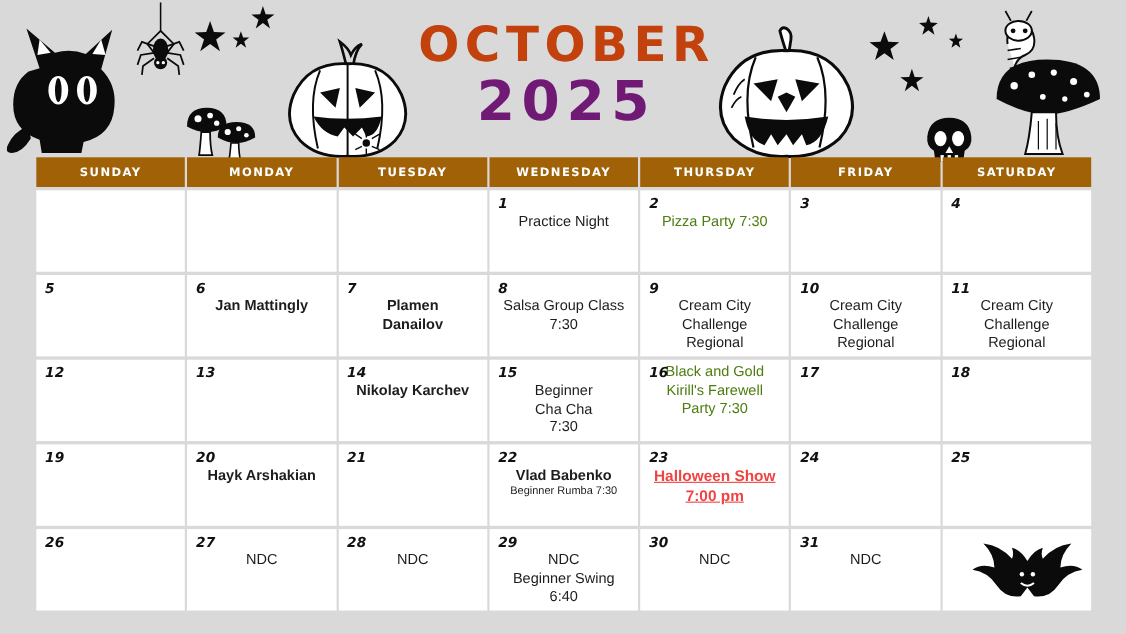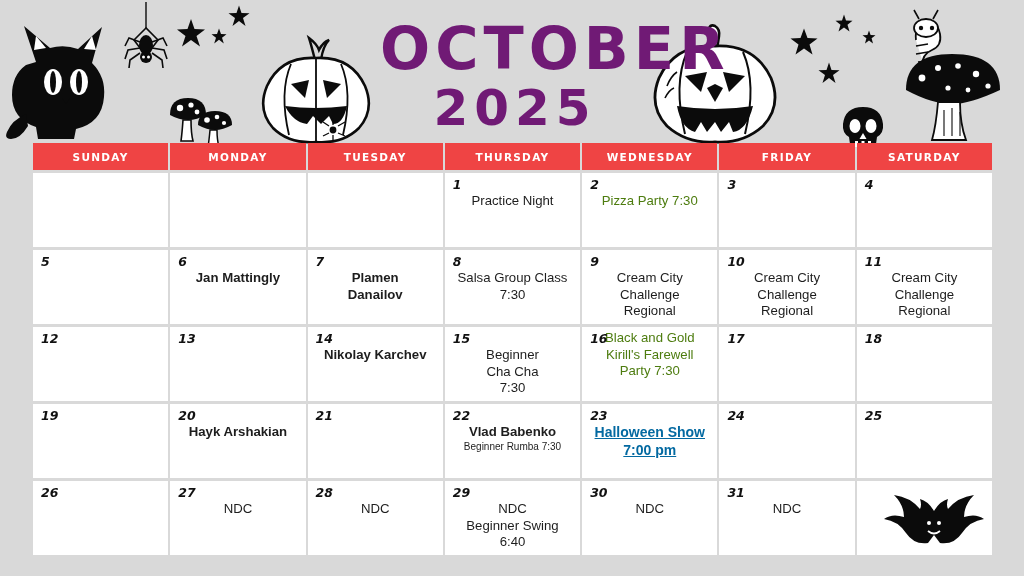--- a/index.html
+++ b/index.html
@@ -19,23 +19,23 @@
   .title-block {
     position: absolute;
     left: 380px; top: 18px;
     width: 270px;
     text-align: center;
     pointer-events: none;
   }
   .title-month {
     font-family: "DejaVu Sans", sans-serif;
     font-weight: 700;
-    font-size: 59px;
+    font-size: 44px;
     letter-spacing: 5px;
-    color: #701a75;
+    color: #c2410c;
     line-height: 1.05;
   }
   .title-year {
     font-family: "DejaVu Sans", sans-serif;
     font-weight: 700;
     font-size: 50px;
     letter-spacing: 6px;
     color: #701a75;
     line-height: 1.05;
     margin-top: 2px;
@@ -50,21 +50,21 @@
     position: absolute;
     left: 33px; top: 143px;
     width: 959px;
     display: grid;
     grid-template-columns: repeat(7, 1fr);
     grid-auto-rows: auto;
     column-gap: 2px;
     row-gap: 3px;
   }
   .dow {
-    background: #ef4444;
+    background: #a16207;
     color: #ffffff;
     height: 27px;
     display: flex;
     align-items: center;
     justify-content: center;
     font-family: "DejaVu Sans", sans-serif;
     font-weight: 700;
     font-size: 10.5px;
     letter-spacing: 1.3px;
   }
@@ -93,21 +93,21 @@
     font-size: 13.2px;
     line-height: 1.26;
     color: #1d1d1d;
   }
   .events.shift { top: 20px; }
   .ev { display: block; }
   .ev.bold { font-weight: 700; }
   .ev.small { font-size: 10px; }
   .ev.orange { color: #4d7c0f; }
   .ev.show {
-    color: #0369a1;
+    color: #ef4444;
     font-weight: 700;
     text-decoration: underline;
     font-size: 14px;
   }
   .cell.bat { background: #ffffff; }
   .bat-wrap {
     position: absolute;
     right: 8px; bottom: 2px;
   }
 </style>
@@ -283,22 +283,22 @@
         <path d="M46 104 L46 130 M54 102 L54 130 M62 106 L62 130"></path>
       </g>
     </svg>
   </div>
 
   <div id="calendar">
 
     <div class="dow">SUNDAY</div>
     <div class="dow">MONDAY</div>
     <div class="dow">TUESDAY</div>
+    <div class="dow">WEDNESDAY</div>
     <div class="dow">THURSDAY</div>
-    <div class="dow">WEDNESDAY</div>
     <div class="dow">FRIDAY</div>
     <div class="dow">SATURDAY</div>
 
   <div class="cell"></div>
       <div class="cell"></div>
       <div class="cell"></div>
       <div class="cell">
         <div class="daynum">1</div>
         <div class="events shift">
           <span class="ev ">Practice Night</span>

